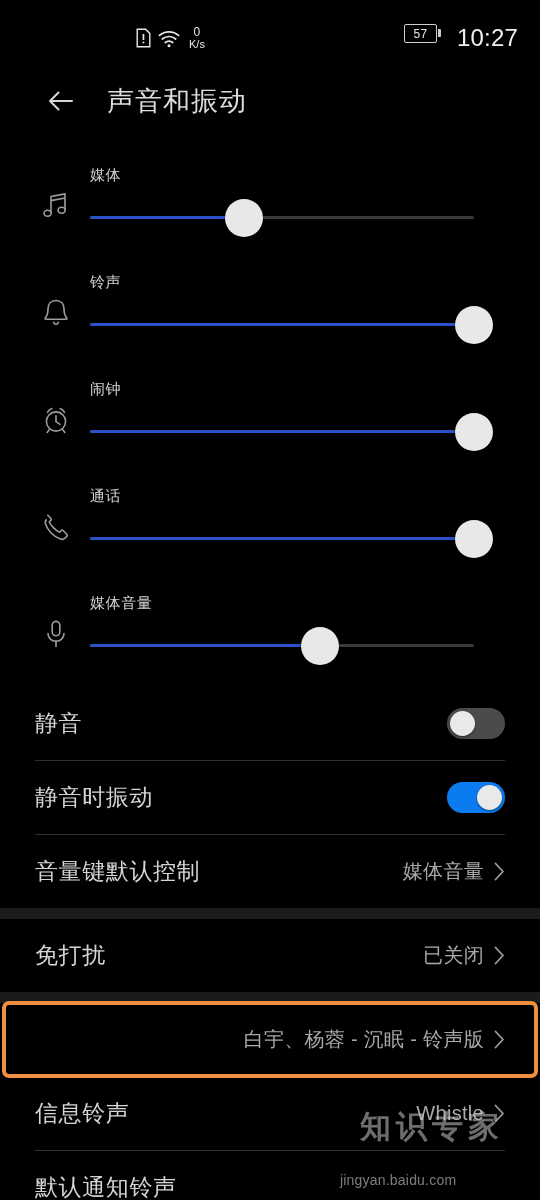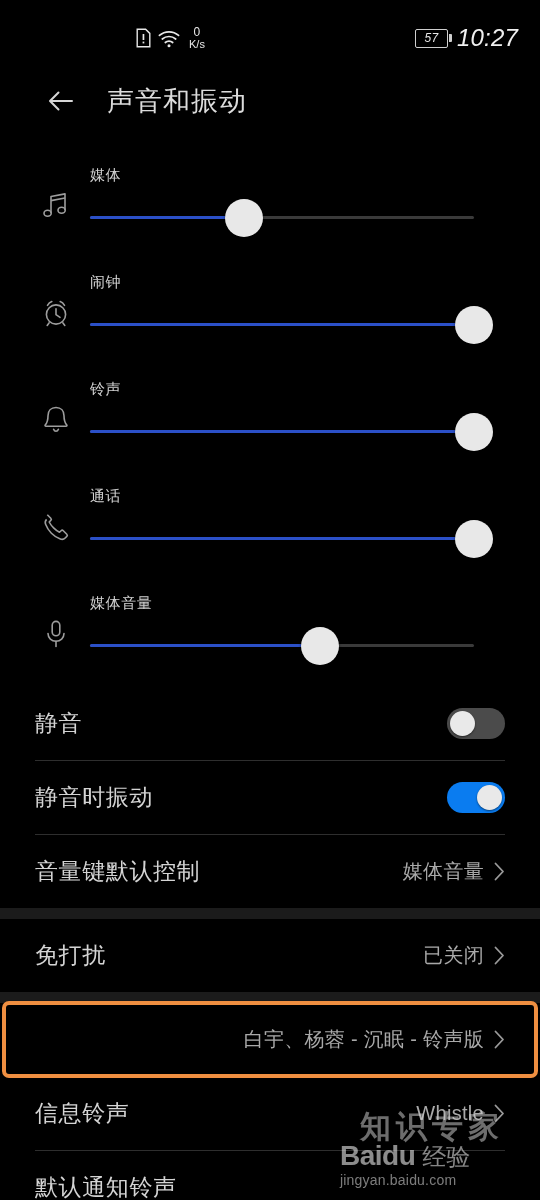--- a/index.html
+++ b/index.html
@@ -43,23 +43,21 @@
     margin-bottom: -2px;
   }
   .net-speed .num { font-size: 12px; color: #e8e8e8; line-height: 11px; }
   .net-speed .unit { font-size: 11px; color: #e8e8e8; line-height: 12px; }
 
   .status-right {
     position: absolute;
     right: 22px;
     top: 24px;
     display: flex;
-    align-items: center;
-    gap: 9px;
-    font-style: italic;
+    gap: 20px;
   }
   .battery {
     width: 31px;
     height: 17px;
     border: 1.6px solid #cfcfcf;
     border-radius: 2px;
     position: relative;
     display: flex;
     align-items: center;
     justify-content: center;
@@ -324,57 +322,57 @@
         <div class="slider-track"></div>
         <div class="slider-fill" style="width: 40%;"></div>
         <div class="slider-thumb" style="left: 40%;"></div>
       </div>
     </div>
   </div>
 
   <div class="volume-row">
     <span class="vol-icon">
       <svg width="34" height="34" viewBox="0 0 34 34">
+        <path d="M17 4.5c-5 0-8 3.5-8 8.2 0 5.6-1.6 8-2.8 9.4-.4.5 0 1.2.7 1.2h20.2c.7 0 1.1-.7.7-1.2-1.2-1.4-2.8-3.8-2.8-9.4 0-4.7-3-8.2-8-8.2z" fill="none" stroke="#9d9d9d" stroke-width="1.6" stroke-linejoin="round"></path>
+        <path d="M14.6 26.2c.4 1.2 1.3 2 2.4 2s2-.8 2.4-2" fill="none" stroke="#9d9d9d" stroke-width="1.6" stroke-linecap="round"></path>
+      </svg>
+    </span>
+    <div class="vol-body">
+      <span class="vol-label">铃声</span>
+      <div class="slider">
+        <div class="slider-track"></div>
+        <div class="slider-fill" style="width: 100%;"></div>
+        <div class="slider-thumb" style="left: 100%;"></div>
+      </div>
+    </div>
+  </div>
+
+  <div class="volume-row">
+    <span class="vol-icon">
+      <svg width="34" height="34" viewBox="0 0 34 34">
         <circle cx="17" cy="18.5" r="9.6" fill="none" stroke="#9d9d9d" stroke-width="1.6"></circle>
         <path d="M17 12.8v5.9l4 2.6" fill="none" stroke="#9d9d9d" stroke-width="1.6" stroke-linecap="round" stroke-linejoin="round"></path>
         <path d="M8.5 9.3C9.6 7.4 11 6.2 12.8 5.6" fill="none" stroke="#9d9d9d" stroke-width="1.6" stroke-linecap="round"></path>
         <path d="M25.5 9.3c-1.1-1.9-2.5-3.1-4.3-3.7" fill="none" stroke="#9d9d9d" stroke-width="1.6" stroke-linecap="round"></path>
         <path d="M10.2 26.8l-2 2.6M23.8 26.8l2 2.6" fill="none" stroke="#9d9d9d" stroke-width="1.6" stroke-linecap="round"></path>
       </svg>
     </span>
     <div class="vol-body">
       <span class="vol-label">闹钟</span>
       <div class="slider">
         <div class="slider-track"></div>
         <div class="slider-fill" style="width: 100%;"></div>
         <div class="slider-thumb" style="left: 100%;"></div>
       </div>
     </div>
   </div>
 
   <div class="volume-row">
     <span class="vol-icon">
       <svg width="34" height="34" viewBox="0 0 34 34">
-        <path d="M17 4.5c-5 0-8 3.5-8 8.2 0 5.6-1.6 8-2.8 9.4-.4.5 0 1.2.7 1.2h20.2c.7 0 1.1-.7.7-1.2-1.2-1.4-2.8-3.8-2.8-9.4 0-4.7-3-8.2-8-8.2z" fill="none" stroke="#9d9d9d" stroke-width="1.6" stroke-linejoin="round"></path>
-        <path d="M14.6 26.2c.4 1.2 1.3 2 2.4 2s2-.8 2.4-2" fill="none" stroke="#9d9d9d" stroke-width="1.6" stroke-linecap="round"></path>
-      </svg>
-    </span>
-    <div class="vol-body">
-      <span class="vol-label">铃声</span>
-      <div class="slider">
-        <div class="slider-track"></div>
-        <div class="slider-fill" style="width: 100%;"></div>
-        <div class="slider-thumb" style="left: 100%;"></div>
-      </div>
-    </div>
-  </div>
-
-  <div class="volume-row">
-    <span class="vol-icon">
-      <svg width="34" height="34" viewBox="0 0 34 34">
         <path d="M7.6 6.2c-1.3 1.3-1.7 3.2-1 4.9 1.2 3.2 3.2 6.3 5.8 8.9s5.7 4.6 8.9 5.8c1.7.7 3.6.3 4.9-1l1.6-1.6c.6-.6.6-1.6 0-2.2l-3.5-3.5c-.6-.6-1.6-.6-2.2 0l-1.6 1.6c-2-1-4.6-3.1-5.9-4.4s-3.4-3.9-4.4-5.9l1.6-1.6c.6-.6.6-1.6 0-2.2L8.3 1.5" fill="none" stroke="#9d9d9d" stroke-width="1.6" stroke-linejoin="round" transform="translate(0,3.2)"></path>
       </svg>
     </span>
     <div class="vol-body">
       <span class="vol-label">通话</span>
       <div class="slider">
         <div class="slider-track"></div>
         <div class="slider-fill" style="width: 100%;"></div>
         <div class="slider-thumb" style="left: 100%;"></div>
       </div>
@@ -474,18 +472,14 @@
 <div class="divider"></div>
 
 <div class="setting-row">
   <span class="row-label">默认通知铃声</span>
 </div>
 
 <div class="highlight-box" id="highlight-box" style="top: 1001px; height: 77px; border-color: rgb(239, 143, 65);"></div>
 
 <div class="watermark">
   <span class="wm-top">知识专家</span>
-  <span class="wm-mid">
-    <span class="wm-baidu">Baidu</span>
-    <span class="wm-jy">经验</span>
-  </span>
   <span class="wm-bottom">jingyan.baidu.com</span>
 </div>
 
 </body></html>

